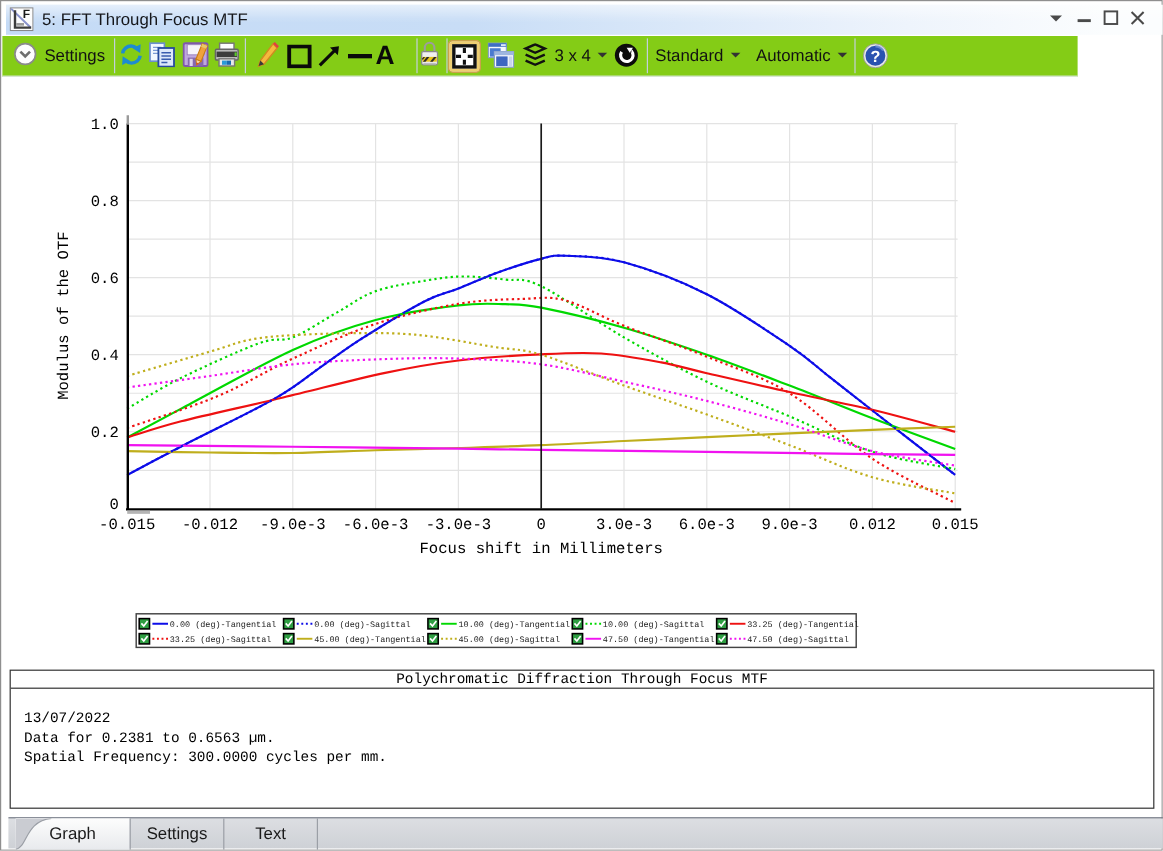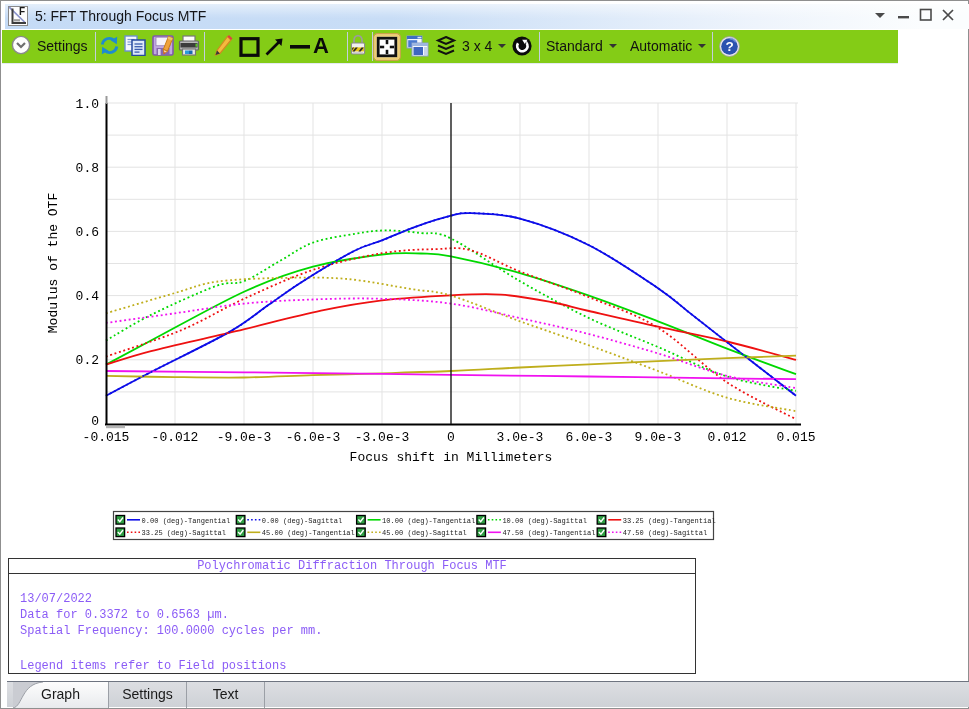--- a/index.html
+++ b/index.html
@@ -22,22 +22,22 @@
 
 #tabbar { position:absolute; left:6px; bottom:1px; width:967px; height:26px;
   background:linear-gradient(to bottom,#dcdee2,#ced1d6); border-top:1px solid #6e7480; }
 .tab { position:absolute; top:0; height:26px; font-size:14px; color:#1a1a1a; text-align:center; line-height:25px; }
 #tab-graph { left:6px; width:96px; background:linear-gradient(to bottom,#fdfdfd,#e8eaed);
   border-right:1px solid #9b9fa6; border-bottom-left-radius:0; }
 #tab-graph .curve { position:absolute; left:0; top:0; width:30px; height:26px; }
 #tab-classic { left:102px; width:78px; border-right:1px solid #9b9fa6; }
 #tab-text { left:180px; width:78px; border-right:1px solid #9b9fa6; }
 
-#dtable { position:absolute; left:7px; top:557px; width:688px; height:116px; border:1px solid #333;
-  font-family:"Liberation Mono", monospace; font-size:12px; color:#8b5cf6; }
+#dtable { position:absolute; left:7px; top:557px; width:954px; height:116px; border:1px solid #333;
+  font-family:"Liberation Mono", monospace; font-size:12px; color:#000000; }
 #thead { position:absolute; left:0; top:0; width:100%; height:15px; border-bottom:1px solid #333; text-align:center; line-height:15px; }
 #tleft { position:absolute; left:0; top:15px; width:541px; height:100px; }
 #tright { position:absolute; left:541px; top:15px; right:0; bottom:0; border-left:1px solid #333; }
 #trtop { position:absolute; left:0; top:0; width:100%; height:60px; border-bottom:1px solid #333; text-align:center; padding-top:5px; line-height:13px; font-size:11px; }
 #trbot { position:absolute; left:0; top:61px; width:100%; text-align:center; padding-top:5px; line-height:13px; font-size:11px; }
 .tline { position:absolute; left:11px; white-space:pre;text-align:center; }
 </style>
 </head>
 <body>
 <div id="win">
@@ -279,23 +279,22 @@
 <path d="M598.0 531.0 L600.0 533.2 L603.2 529.0" fill="none" stroke="#fff" stroke-width="1.4"></path>
 <line x1="607.2" y1="531.3" x2="620.2" y2="531.3" stroke="#f012f0" stroke-width="1.6" stroke-dasharray="1.6 2.2"></line>
 <text x="621.7" y="534.0" font-size="7.05" fill="#222">47.50 (deg)-Sagittal</text>
 </svg>
     </div>
 
   <div id="dtable">
     <div id="thead">Polychromatic Diffraction Through Focus MTF</div>
     <div id="tleft">
       <div class="tline" style="top:18px">13/07/2022</div>
-      <div class="tline" style="top:34px">Data for 0.3372 to 0.6563 µm.</div>
-      <div class="tline" style="top:50px">Spatial Frequency: 100.0000 cycles per mm.</div>
-      <div class="tline" style="top:85px">Legend items refer to Field positions</div>
+      <div class="tline" style="top:34px">Data for 0.2381 to 0.6563 µm.</div>
+      <div class="tline" style="top:50px">Spatial Frequency: 300.0000 cycles per mm.</div>
     </div>
   </div>
   <div id="tabbar">
     <div class="tab" id="tab-graph"><svg class="curve" viewBox="0 0 30 26">
           <path d="M0 26 C10 24 8 2 30 0 L0 0 Z" fill="#caccd2"></path>
           <path d="M0 26 C10 24 8 2 30 0" fill="none" stroke="#9b9fa6" stroke-width="1"></path>
         </svg>Graph</div>
     <div class="tab" id="tab-classic">Settings</div>
     <div class="tab" id="tab-text">Text</div>
   </div>

